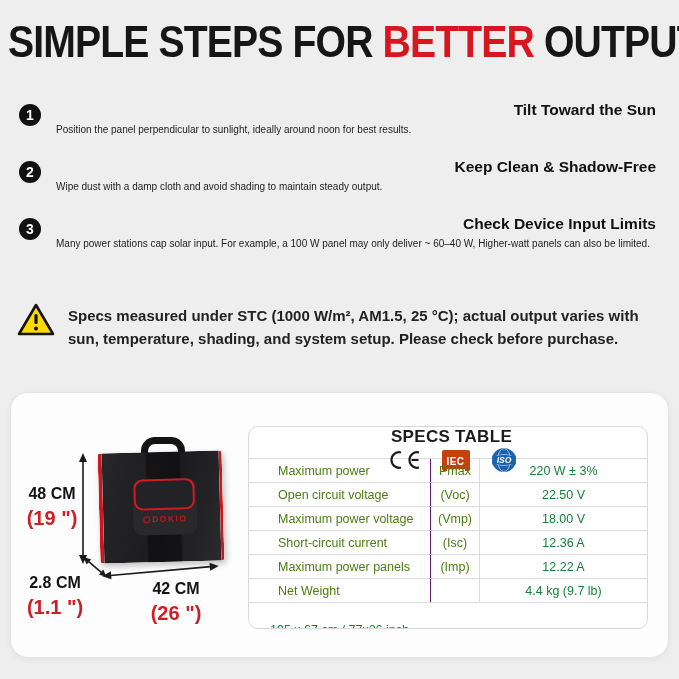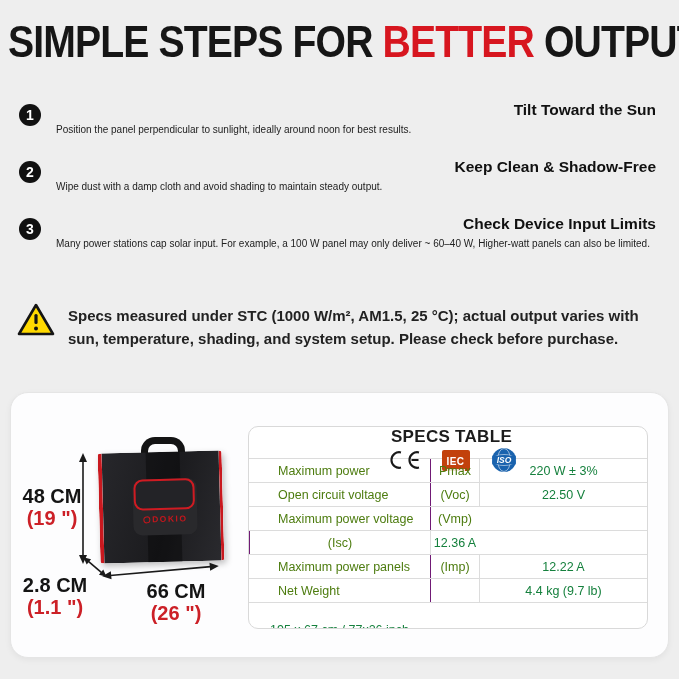--- a/index.html
+++ b/index.html
@@ -39,21 +39,21 @@
   .bag-strap { position:absolute; left:44px; top:0; width:34px; height:100%; background:rgba(0,0,0,.35); }
   .bag-pocket { position:absolute; left:30px; top:27px; width:64px; height:56px; background:#29292c; border-radius:9px; }
   .bag-flap { position:absolute; left:1px; top:0; width:61px; height:31px;
               border:2px solid #cf1b22; border-radius:9px; background:#232327; }
   .bag-brand { position:absolute; left:0; top:35px; width:100%; text-align:center; color:#c4161c;
                font-size:8.5px; font-weight:bold; letter-spacing:1.5px; }
   .bag-brand .emblem { display:inline-block; width:7px; height:7px; border:1.5px solid #c4161c;
                        border-radius:50%; vertical-align:-1px; margin-right:2px; }
 
   .dim-arrows { position:absolute; left:0; top:0; }
-  .dim-label { position:absolute; font-weight:bold; font-size:20px; color:#141414; text-align:center; white-space:nowrap; }
+  .dim-label { position:absolute; font-weight:bold; font-size:16px; color:#141414; text-align:center; white-space:nowrap; }
   .dim-sub   { position:absolute; font-weight:bold; font-size:20px; color:#cc2027; text-align:center; white-space:nowrap; }
 
   
   .specs { position:absolute; left:237px; top:33px; width:400px; background:#fff;
            border:1px solid #d9d9d9; border-radius:10px; overflow:hidden; }
   .specs-header { height:31px; display:flex; align-items:center; padding:0 22px 0 29px;flex-direction:column; }
   .specs-title { font-size:17px; font-weight:bold; color:#1c1c1c; letter-spacing:.3px; flex:1 1 auto; }
   .certs { display:flex; align-items:center; gap:21px; }
   .iec-box { width:28px; height:21px; background:#c2410c; border-radius:2px; display:flex; flex-direction:column;
              align-items:center; justify-content:flex-end; }
@@ -134,21 +134,21 @@
       <line x1="75" y1="174" x2="93" y2="174"></line>
       <polygon points="69,174 76,170.6 76,177.4" stroke="none"></polygon>
       <polygon points="99,174 92,170.6 92,177.4" stroke="none"></polygon>
     </g>
   </svg>
 
   <div class="dim-label" style="left:10px; top:92px;  width:62px;">48 CM</div>
   <div class="dim-sub" style="left:10px; top:114px; width:62px;">(19 ")</div>
   <div class="dim-label" style="left:6px;  top:181px; width:76px;">2.8 CM</div>
   <div class="dim-sub" style="left:6px;  top:203px; width:76px;">(1.1 ")</div>
-  <div class="dim-label" style="left:130px;top:187px; width:70px;">66 CM</div>
+  <div class="dim-label" style="left:130px;top:187px; width:70px;">42 CM</div>
   <div class="dim-sub" style="left:130px;top:209px; width:70px;">(26 ")</div>
 
   <div class="specs">
     <div class="specs-header">
       <div class="specs-title">SPECS TABLE</div>
       <div class="certs">
         <svg width="34" height="22" viewBox="0 0 34 22">
           <path d="M 14 3.4 A 7.8 7.8 0 1 0 14 18.6" fill="none" stroke="#1a1a1a" stroke-width="2.1"></path>
           <path d="M 32 3.4 A 7.8 7.8 0 1 0 32 18.6" fill="none" stroke="#1a1a1a" stroke-width="2.1"></path>
           <line x1="24.5" y1="11" x2="31.5" y2="11" stroke="#1a1a1a" stroke-width="2.1"></line>
@@ -173,22 +173,24 @@
       <div class="t-cell t-val">220 W ± 3%</div>
     </div>
     <div class="t-row">
       <div class="t-cell t-label">Open circuit voltage</div>
       <div class="t-cell t-sym">(Voc)</div>
       <div class="t-cell t-val">22.50 V</div>
     </div>
     <div class="t-row">
       <div class="t-cell t-label">Maximum power voltage</div>
       <div class="t-cell t-sym">(Vmp)</div>
-    </div>
-    <div class="t-row">
+      <div class="t-cell t-val">18.00 V</div>
+    </div>
+    <div class="t-row">
+      <div class="t-cell t-label">Short-circuit current</div>
       <div class="t-cell t-sym">(Isc)</div>
       <div class="t-cell t-val">12.36 A</div>
     </div>
     <div class="t-row">
       <div class="t-cell t-label">Maximum power panels</div>
       <div class="t-cell t-sym">(Imp)</div>
       <div class="t-cell t-val">12.22 A</div>
     </div>
     <div class="t-row">
       <div class="t-cell t-label">Net Weight</div>

